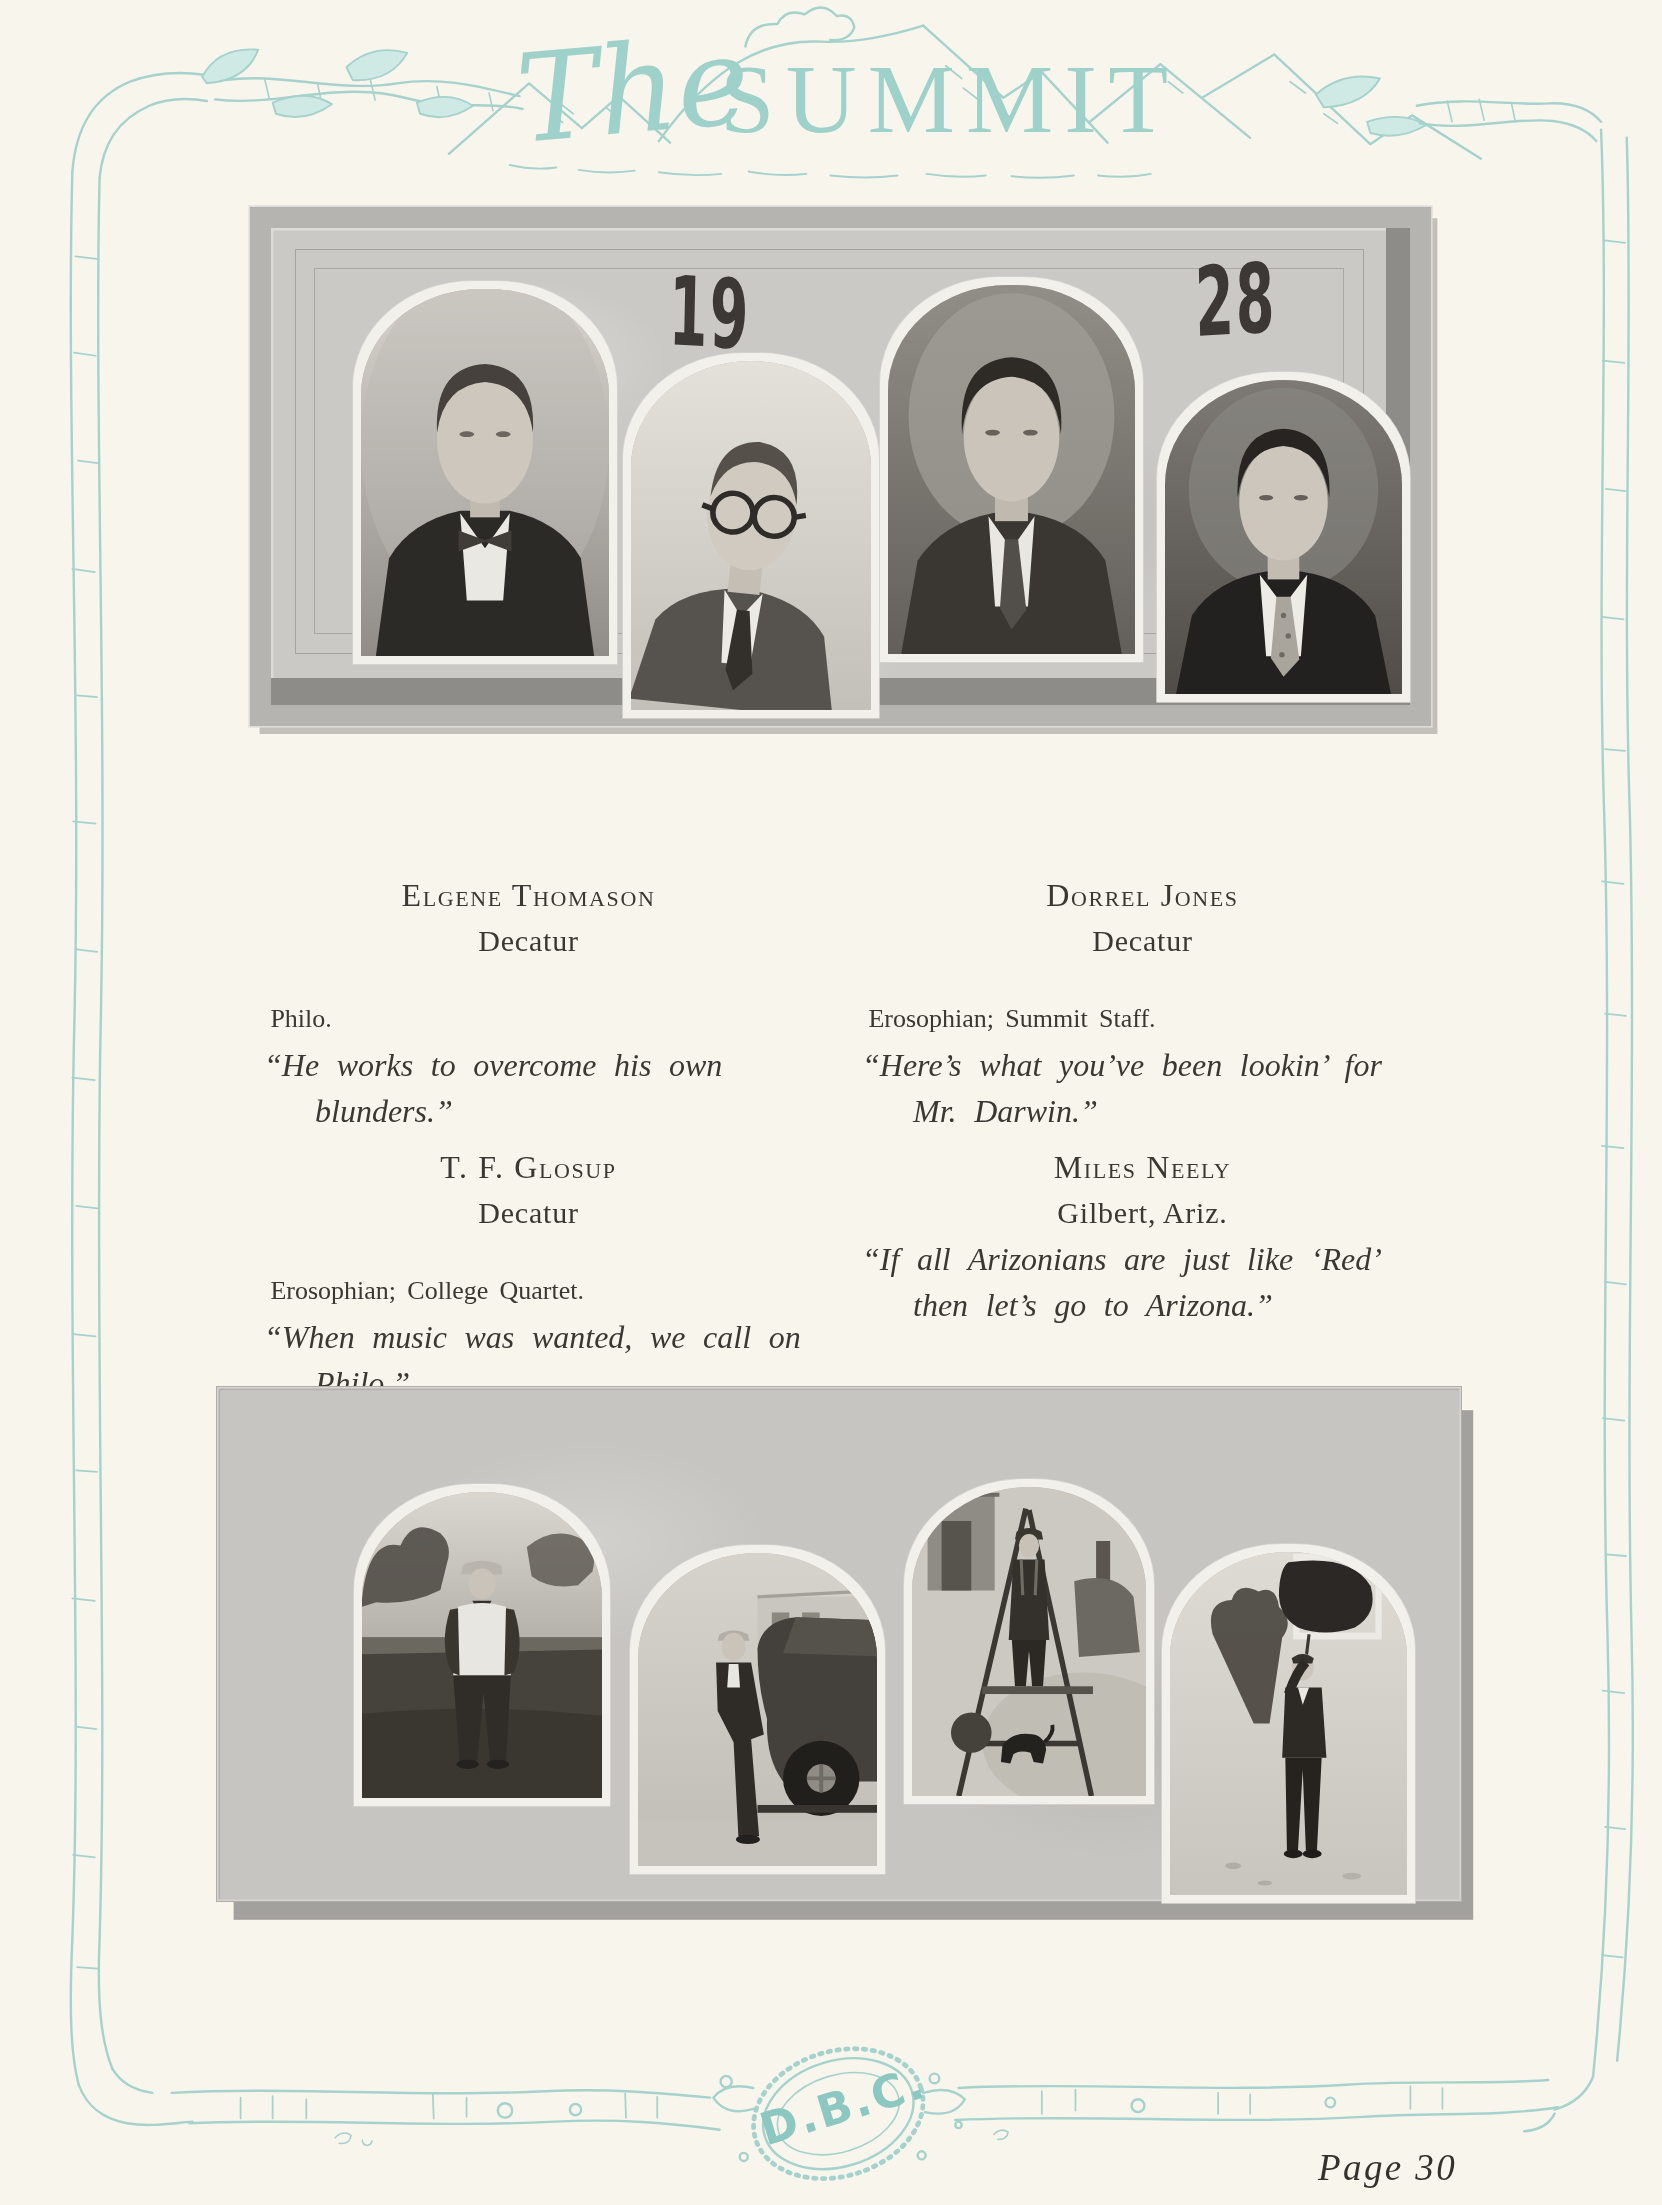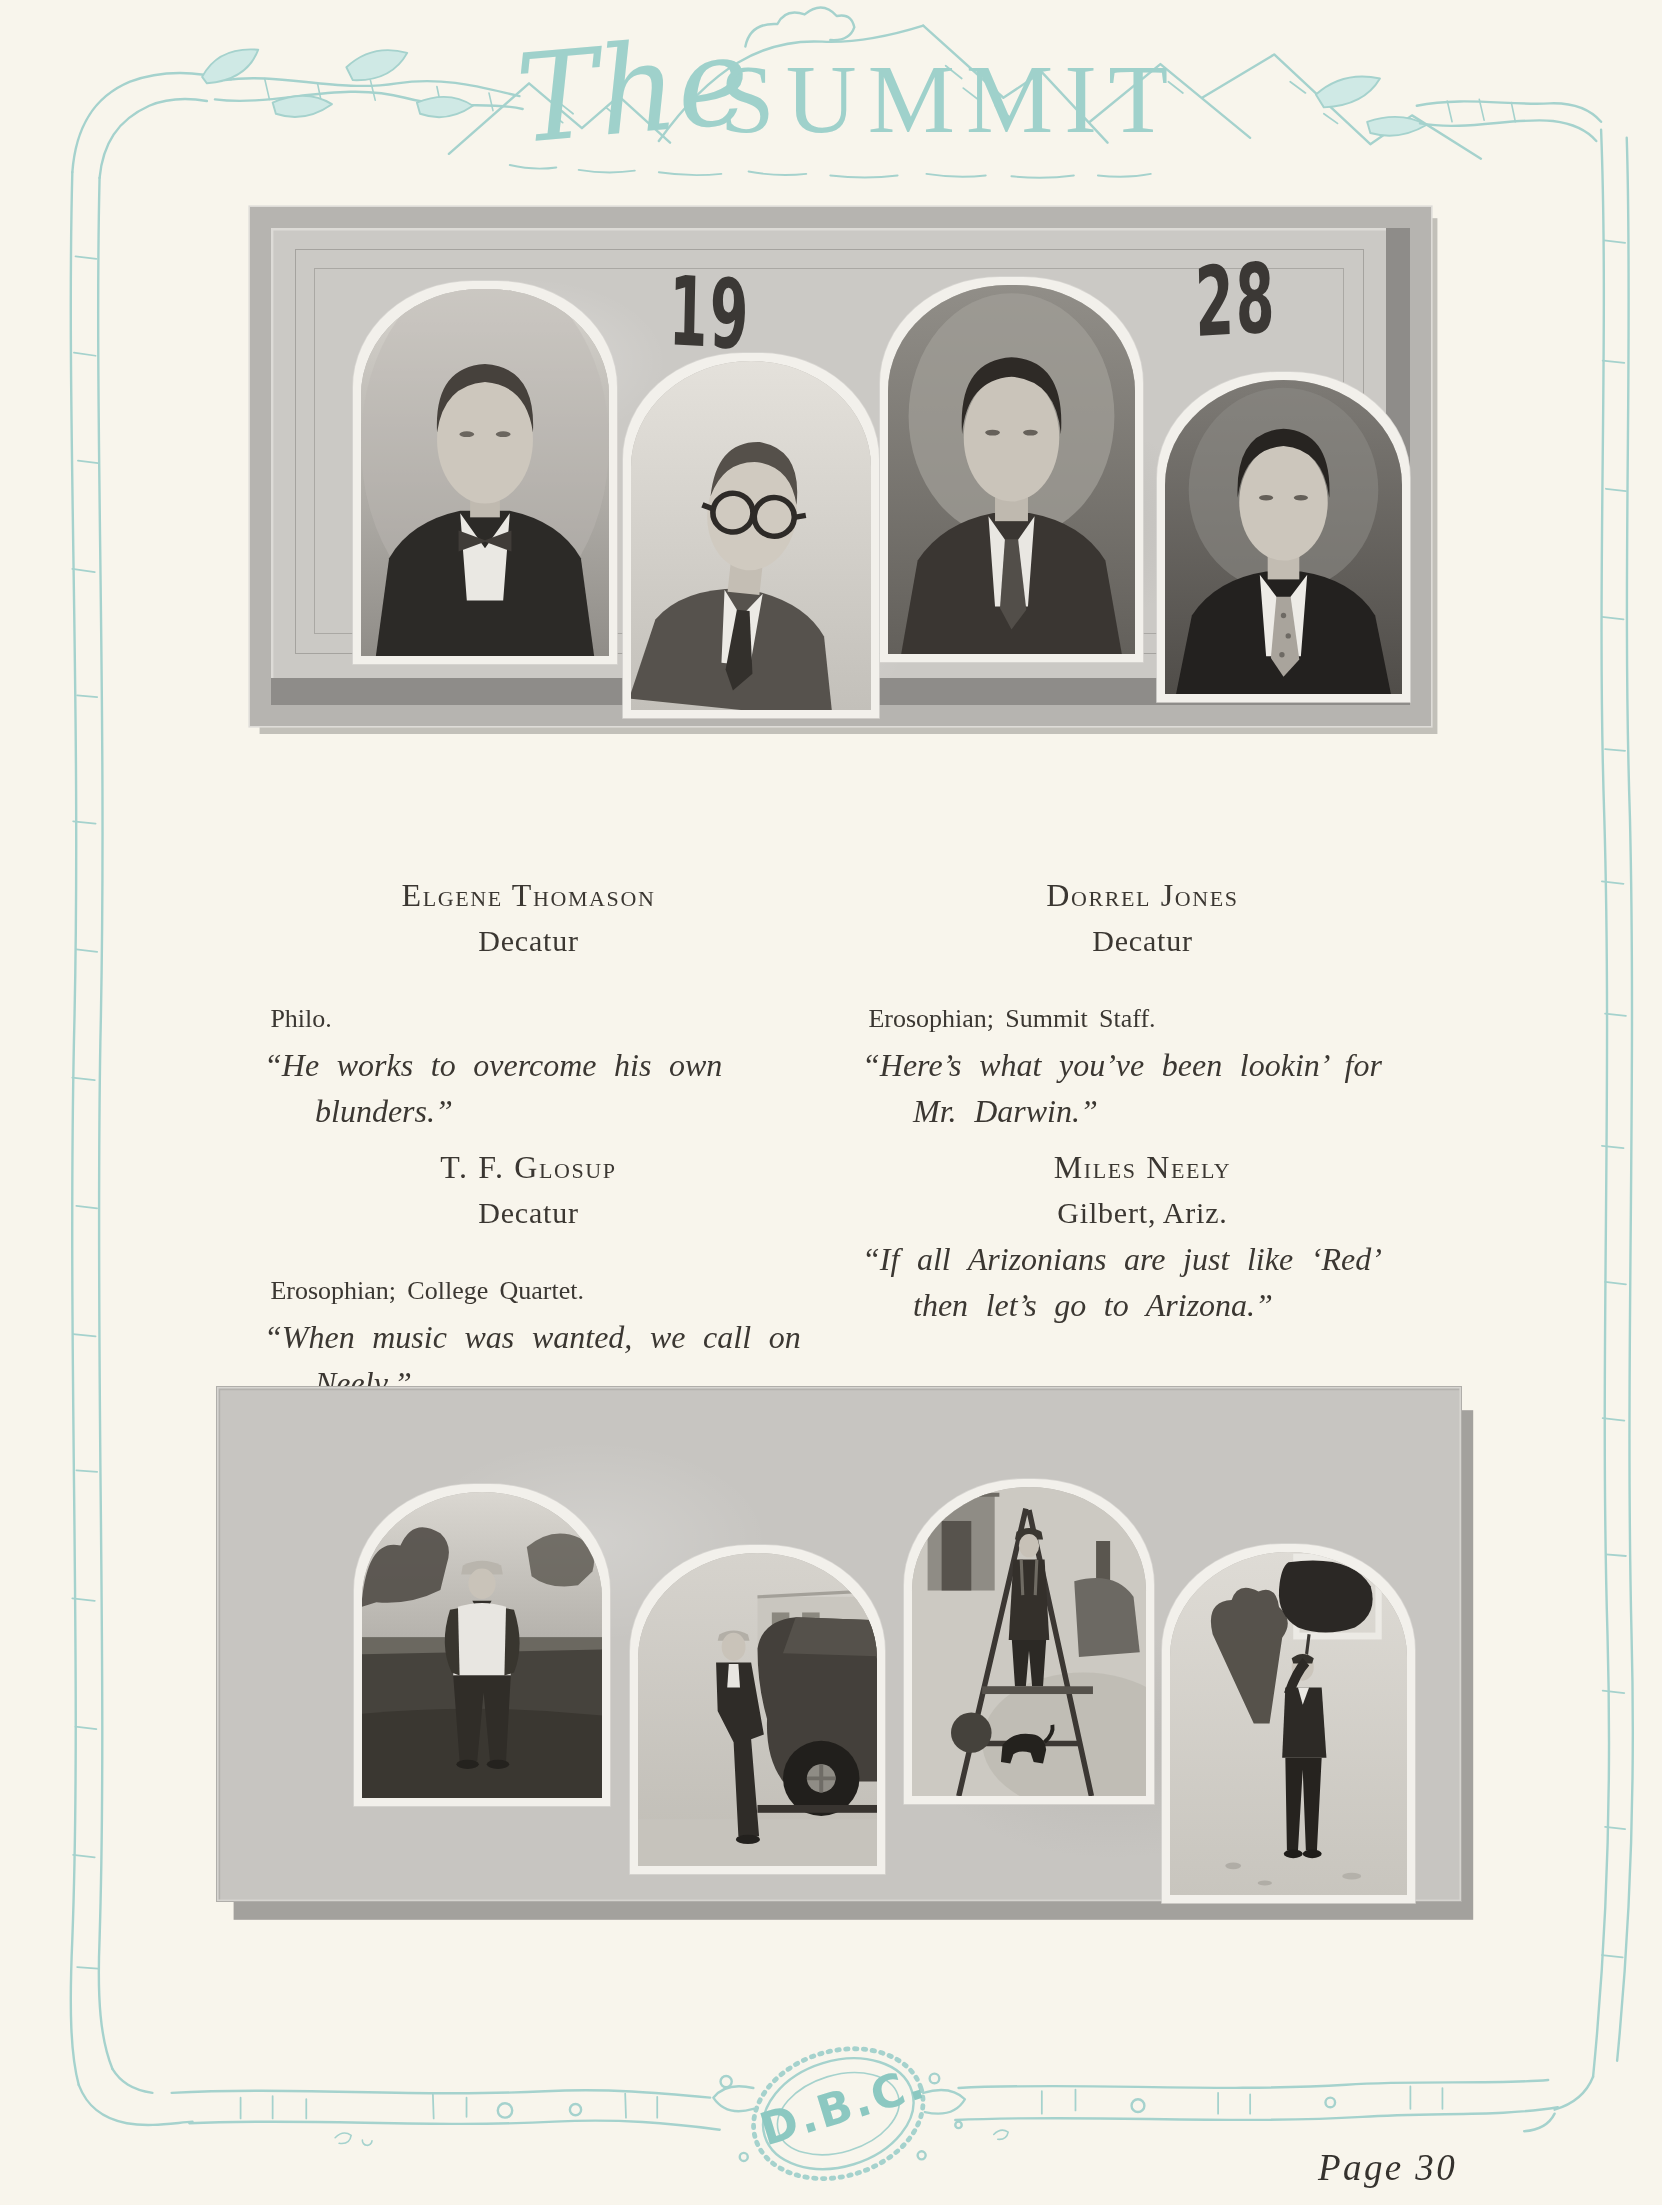--- a/index.html
+++ b/index.html
@@ -273,21 +273,21 @@
     <div class="b-act">Erosophian; Summit Staff.</div>
     <div class="b-q">“Here’s what you’ve been lookin’ for</div>
     <div class="b-q b-q2">Mr. Darwin.”</div>
   </section>
 
   <section class="bio bio3">
     <div class="b-name">T. F. Glosup</div>
     <div class="b-town">Decatur</div>
     <div class="b-act">Erosophian; College Quartet.</div>
     <div class="b-q">“When music was wanted, we call on</div>
-    <div class="b-q b-q2">Neely.”</div>
+    <div class="b-q b-q2">Philo.”</div>
   </section>
 
   <section class="bio bio4">
     <div class="b-name">Miles Neely</div>
     <div class="b-town">Gilbert, Ariz.</div>
     <div class="b-q">“If all Arizonians are just like ‘Red’</div>
     <div class="b-q b-q2">then let’s go to Arizona.”</div>
   </section>
 
   <div class="plaque-bottom"></div>

